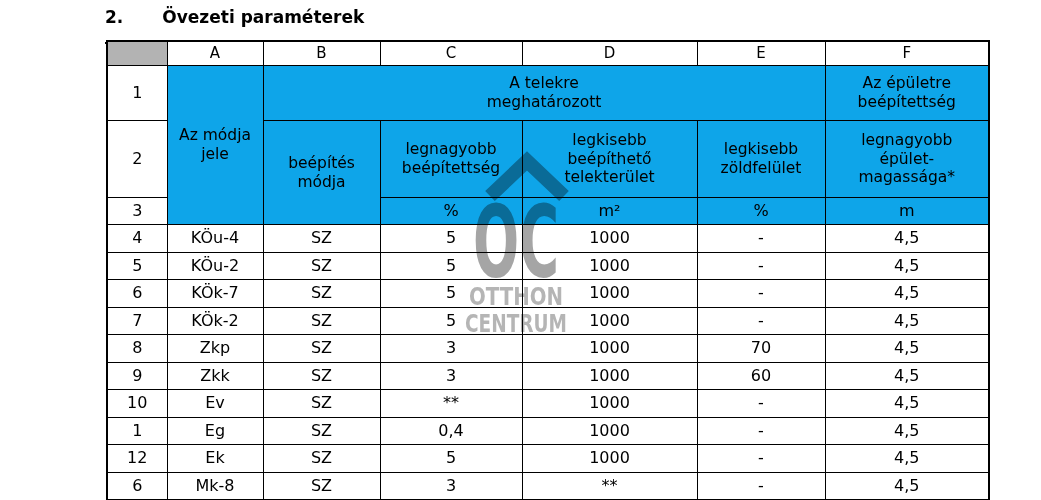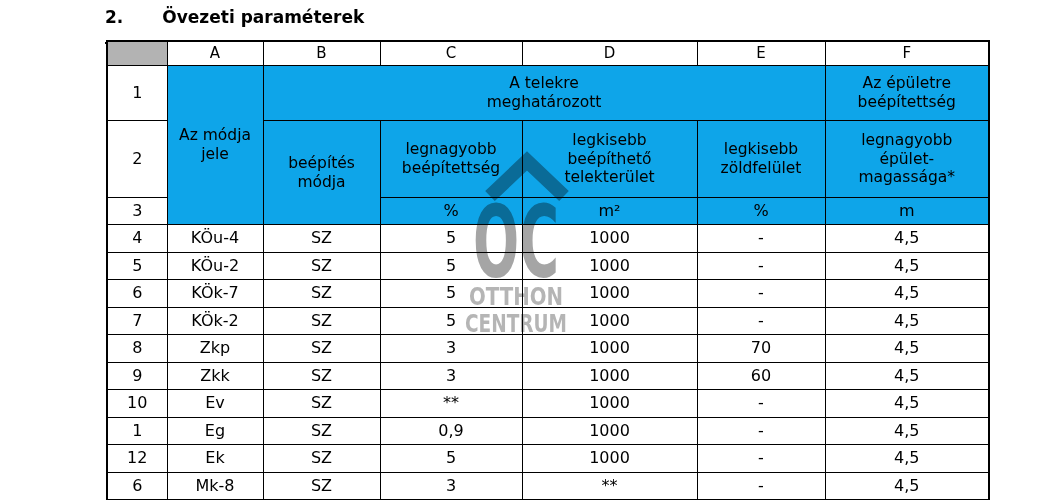--- a/index.html
+++ b/index.html
@@ -176,21 +176,21 @@
           <td>SZ</td>
           <td>**</td>
           <td>1000</td>
           <td>-</td>
           <td>4,5</td>
         </tr>
         <tr>
           <td class="numcol">1</td>
           <td>Eg</td>
           <td>SZ</td>
-          <td>0,9</td>
+          <td>0,4</td>
           <td>1000</td>
           <td>-</td>
           <td>4,5</td>
         </tr>
         <tr>
           <td class="numcol">12</td>
           <td>Ek</td>
           <td>SZ</td>
           <td>5</td>
           <td>1000</td>

